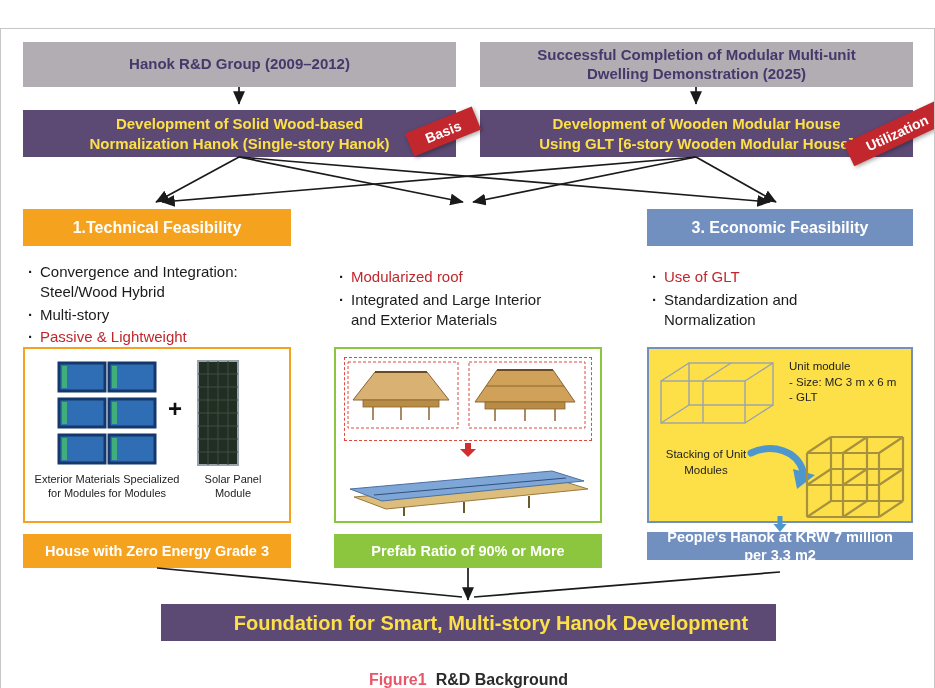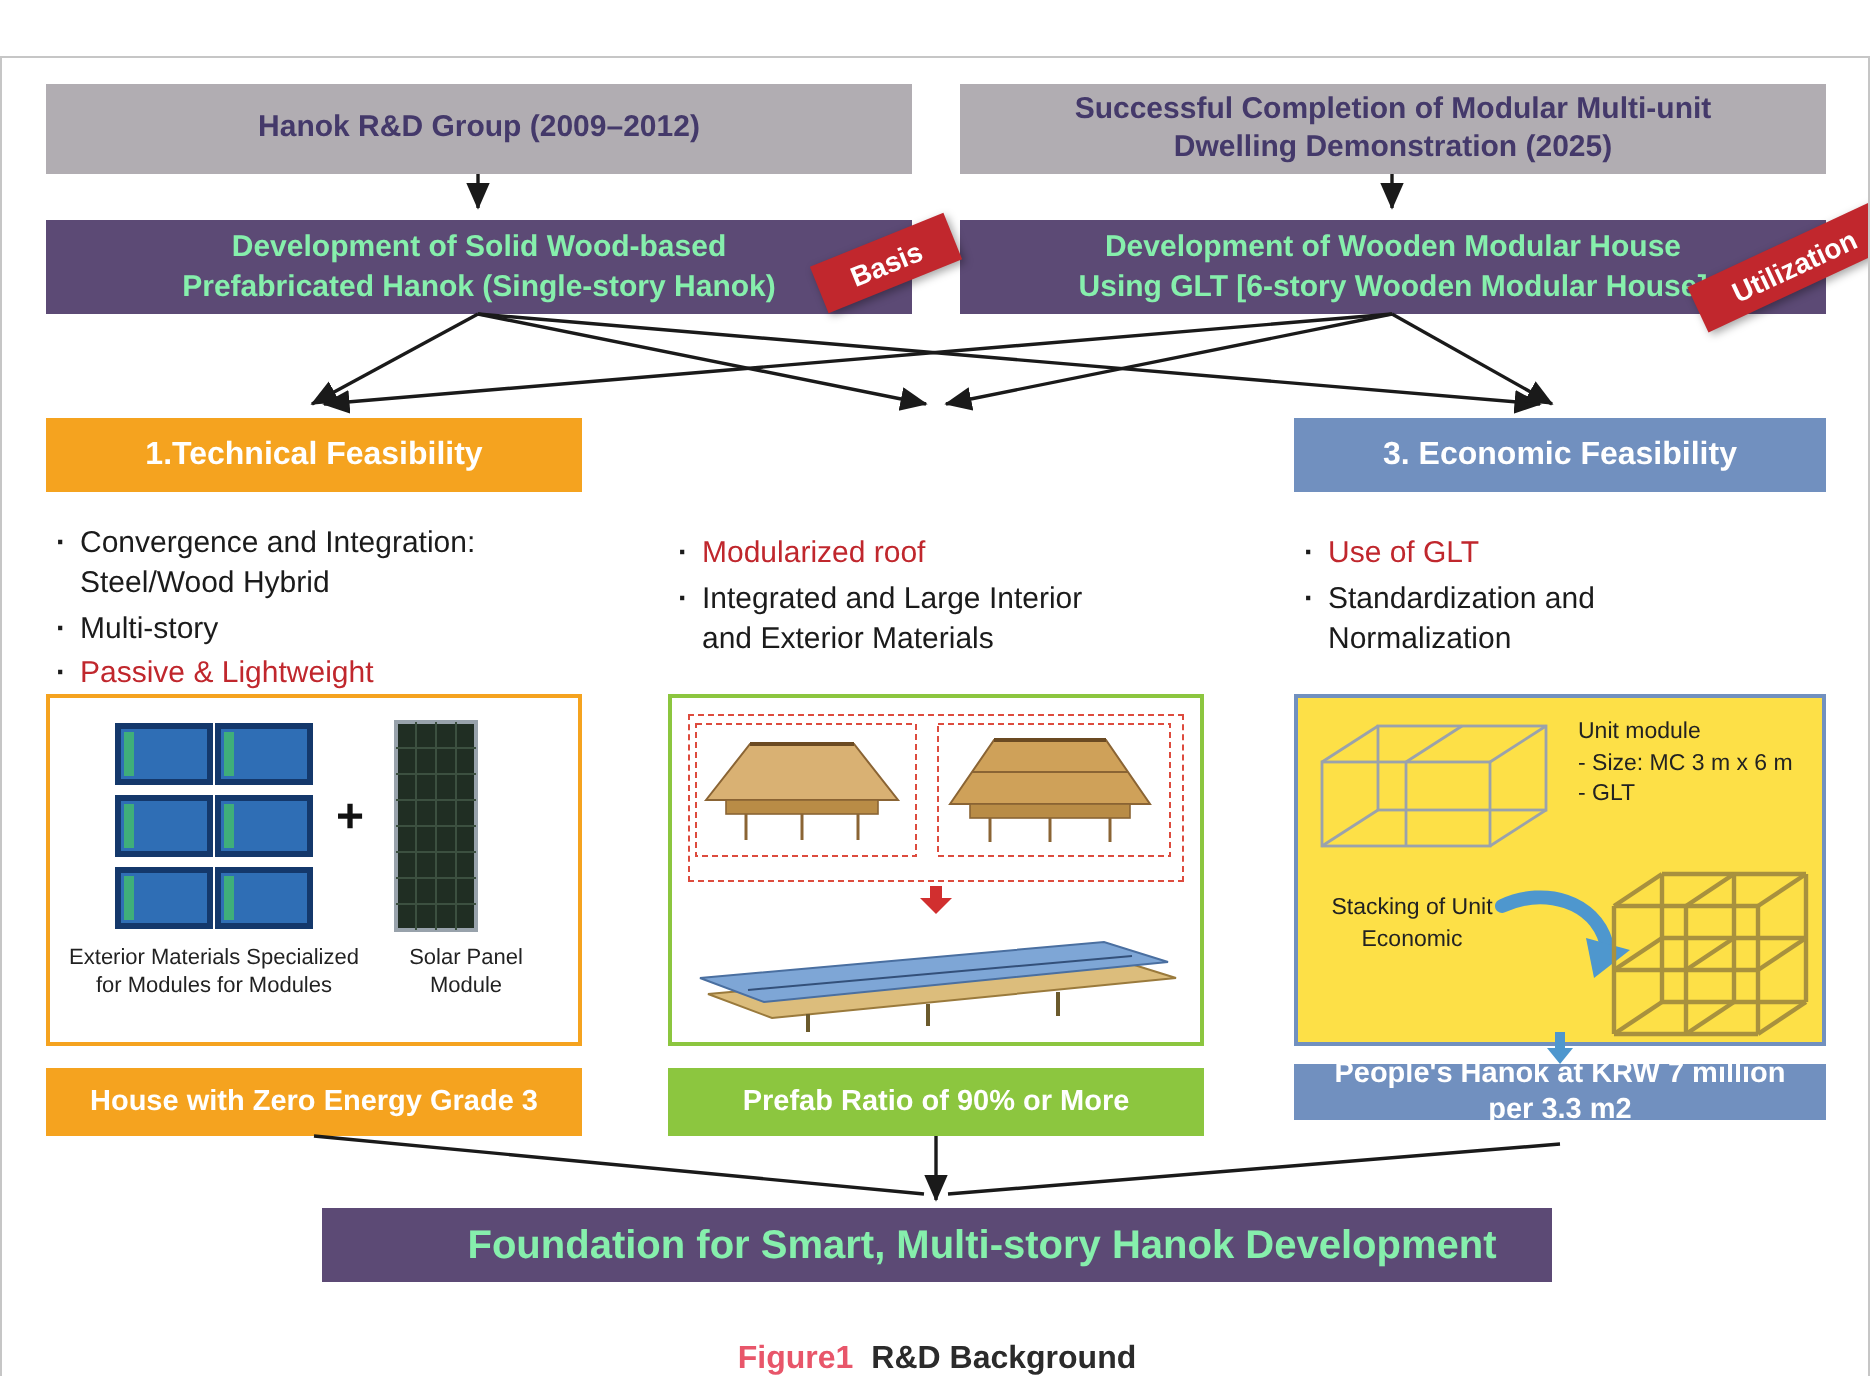--- a/index.html
+++ b/index.html
@@ -5,21 +5,21 @@
   html,body { margin:0; padding:0; background:#fff; }
   .canvas {
     position:relative; width:935px; height:688px; box-sizing:border-box;
     background:#ffffff; border:1px solid #c6c6c6; overflow:hidden;
     font-family:"Liberation Sans", sans-serif; color:#1b1b1b;margin-top:28px;
   }
   .abs { position:absolute; box-sizing:border-box; }
   .box { display:flex; flex-direction:column; align-items:center; justify-content:center;
          text-align:center; box-sizing:border-box; }
   .graybox { background:#b1adb2; color:#44396a; font-weight:700; font-size:15px; line-height:1.25; }
-  .purplebox { background:#5c4a75; color:#86efac; font-weight:700; font-size:15px; line-height:1.3; }
+  .purplebox { background:#5c4a75; color:#fde047; font-weight:700; font-size:15px; line-height:1.3; }
   .colhead { color:#fff; font-weight:700; font-size:16px; }
   .result { color:#fff; font-weight:700; font-size:14.5px; line-height:1.25; }
   .orange { background:#f5a31f; }
   .green  { background:#8cc63f; }
   .blue   { background:#7190bf; }
   .b-orange { border:2px solid #f5a31f; background:#fff; }
   .b-green  { border:2px solid #8cc63f; background:#fff; }
   .b-blue   { border:2px solid #7190bf; background:#fde047; }
   .ribbon { background:#c1272d; color:#fff; font-weight:700; font-size:14px;
             display:flex; align-items:center; justify-content:center;
@@ -44,21 +44,21 @@
   <div class="abs box graybox" style="left:22px;top:13px;width:433px;height:45px;">
     <span>Hanok R&amp;D Group (2009–2012)</span>
   </div>
   <div class="abs box graybox" style="left:479px;top:13px;width:433px;height:45px;">
     <span>Successful Completion of Modular Multi-unit</span>
     <span>Dwelling Demonstration (2025)</span>
   </div>
 
   <div class="abs box purplebox" style="left:22px;top:81px;width:433px;height:47px;">
     <span>Development of Solid Wood-based</span>
-    <span>Prefabricated Hanok (Single-story Hanok)</span>
+    <span>Normalization Hanok (Single-story Hanok)</span>
   </div>
   <div class="abs box purplebox" style="left:479px;top:81px;width:433px;height:47px;">
     <span>Development of Wooden Modular House</span>
     <span>Using GLT [6-story Wooden Modular House]</span>
   </div>
 
   <div class="abs ribbon" style="left:406px;top:90px;width:72px;height:25px;transform:rotate(-22deg);">
     <span>Basis</span>
   </div>
   <div class="abs ribbon" style="left:843px;top:91px;width:106px;height:25px;transform:rotate(-25deg);">
@@ -186,21 +186,21 @@
           <line x1="90" y1="66" x2="118" y2="48"></line>
         <line x1="48" y1="24" x2="48" y2="66"></line>
           <line x1="48" y1="24" x2="76" y2="6"></line>
       </g>
     </svg>
     <div class="abs unittext" style="left:140px;top:10px;width:122px;">
       <div>Unit module</div>
       <div>- Size: MC 3 m x 6 m</div>
       <div>- GLT</div>
     </div>
-    <div class="abs unittext" style="left:12px;top:98px;width:90px;text-align:center;">Stacking of Unit Economic</div>
+    <div class="abs unittext" style="left:12px;top:98px;width:90px;text-align:center;">Stacking of Unit Modules</div>
     <svg class="abs" style="left:98px;top:92px;" width="68" height="50" viewBox="0 0 68 50">
       <path d="M4,12 C26,2 50,10 56,30" fill="none" stroke="#4e97ce" stroke-width="7" stroke-linecap="round"></path>
       <polygon points="46,28 68,34 50,48" fill="#4e97ce"></polygon>
     </svg>
     <svg class="abs" style="left:150px;top:76px;" width="112" height="96" viewBox="0 0 112 96">
       <g fill="none" stroke="#a8913e" stroke-width="2.2">
         <line x1="8" y1="28" x2="8" y2="92"></line>
           <line x1="44" y1="28" x2="44" y2="92"></line>
           <line x1="80" y1="28" x2="80" y2="92"></line>
         <line x1="8" y1="92" x2="80" y2="92"></line>

